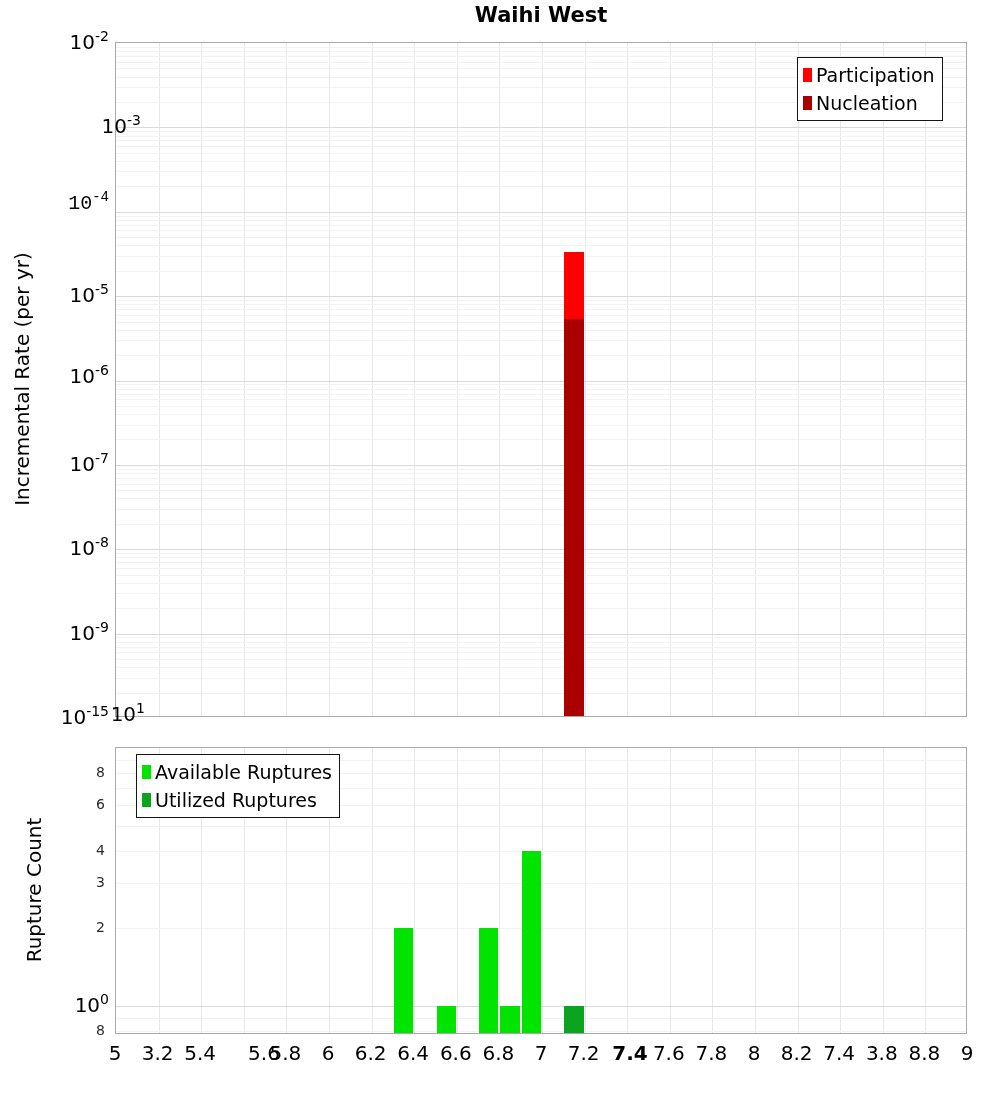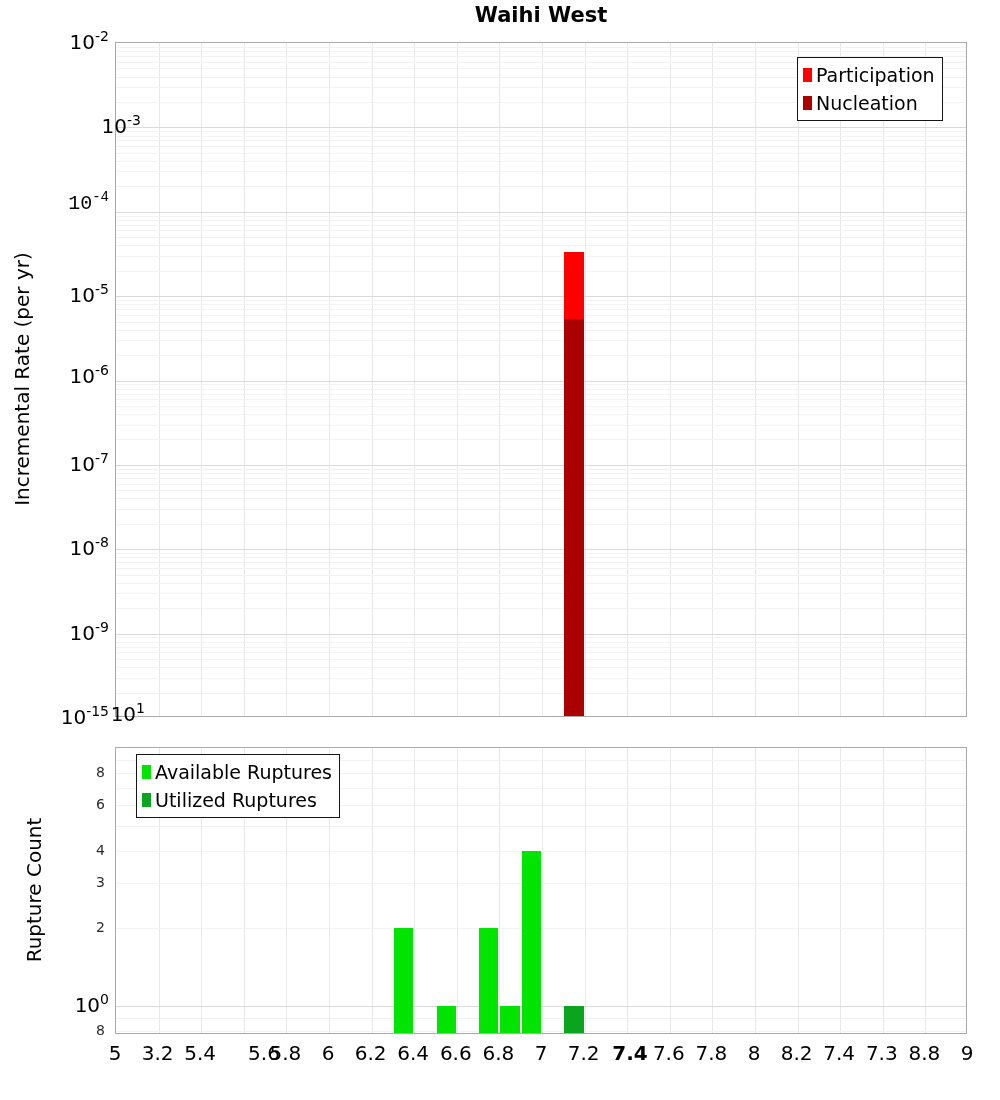--- a/index.html
+++ b/index.html
@@ -220,16 +220,16 @@
     <div class="xtick" style="left: 455.8px;">6.6</div>
     <div class="xtick" style="left: 498.4px;">6.8</div>
     <div class="xtick" style="left: 541px;">7</div>
     <div class="xtick" style="left: 583.6px;">7.2</div>
     <div class="xtick" style="left: 630px; font-weight: bold;">7.4</div>
     <div class="xtick" style="left: 668.8px;">7.6</div>
     <div class="xtick" style="left: 711.4px;">7.8</div>
     <div class="xtick" style="left: 754px;">8</div>
     <div class="xtick" style="left: 796.6px;">8.2</div>
     <div class="xtick" style="left: 839.2px;">7.4</div>
-    <div class="xtick" style="left: 881.8px;">7.3</div>
+    <div class="xtick" style="left: 881.8px;">3.8</div>
     <div class="xtick" style="left: 924.4px;">8.8</div>
     <div class="xtick" style="left: 967px;">9</div>
   </div>
 
 </body></html>

